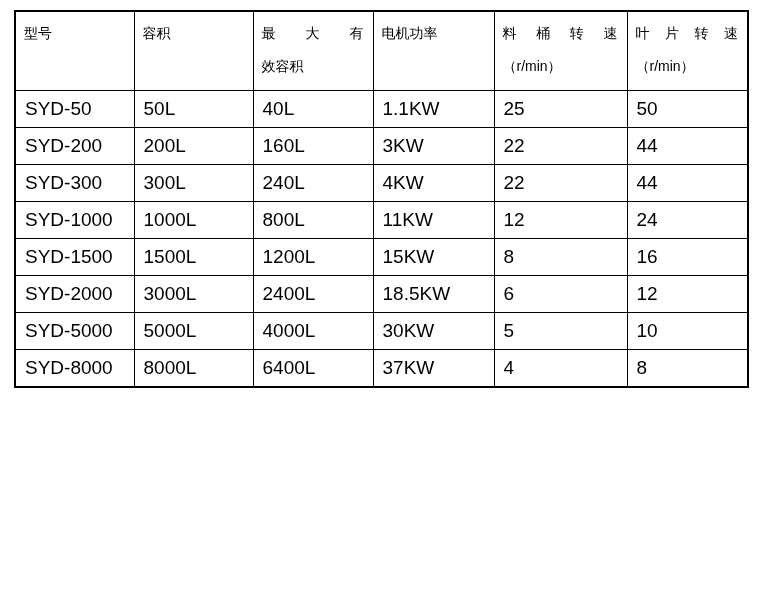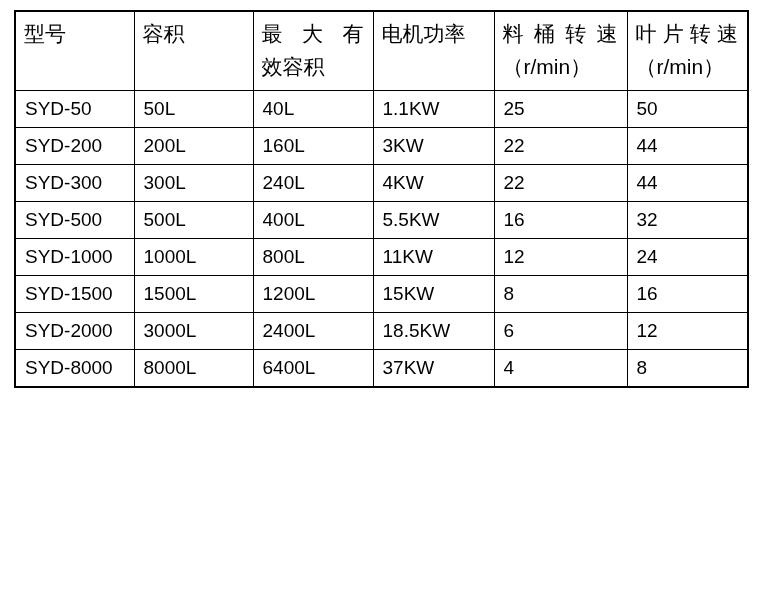--- a/index.html
+++ b/index.html
@@ -26,21 +26,21 @@
     font-weight: normal;
     color: #000000;
     overflow: hidden;
     white-space: nowrap;
   }
   table.spec-table th {
     height: 73px;
     vertical-align: top;
     text-align: left;
     padding: 5px 9px 0 8px;
-    font-size: 21px;
+    font-size: 14px;
     line-height: 33px;
   }
   table.spec-table td {
     height: 36px;
     vertical-align: middle;
     text-align: left;
     padding: 0 4px 0 9px;
     font-size: 19px;
     line-height: 36px;
   }
@@ -124,28 +124,20 @@
       </tr>
       <tr>
         <td>SYD-300</td>
         <td>300L</td>
         <td>240L</td>
         <td>4KW</td>
         <td>22</td>
         <td>44</td>
       </tr>
       <tr>
-        <td>SYD-500</td>
-        <td>500L</td>
-        <td>400L</td>
-        <td>5.5KW</td>
-        <td>16</td>
-        <td>32</td>
-      </tr>
-      <tr>
         <td>SYD-1000</td>
         <td>1000L</td>
         <td>800L</td>
         <td>11KW</td>
         <td>12</td>
         <td>24</td>
       </tr>
       <tr>
         <td>SYD-1500</td>
         <td>1500L</td>
@@ -156,20 +148,28 @@
       </tr>
       <tr>
         <td>SYD-2000</td>
         <td>3000L</td>
         <td>2400L</td>
         <td>18.5KW</td>
         <td>6</td>
         <td>12</td>
       </tr>
       <tr>
+        <td>SYD-5000</td>
+        <td>5000L</td>
+        <td>4000L</td>
+        <td>30KW</td>
+        <td>5</td>
+        <td>10</td>
+      </tr>
+      <tr>
         <td>SYD-8000</td>
         <td>8000L</td>
         <td>6400L</td>
         <td>37KW</td>
         <td>4</td>
         <td>8</td>
       </tr>
     </tbody>
   </table>
 </div>

